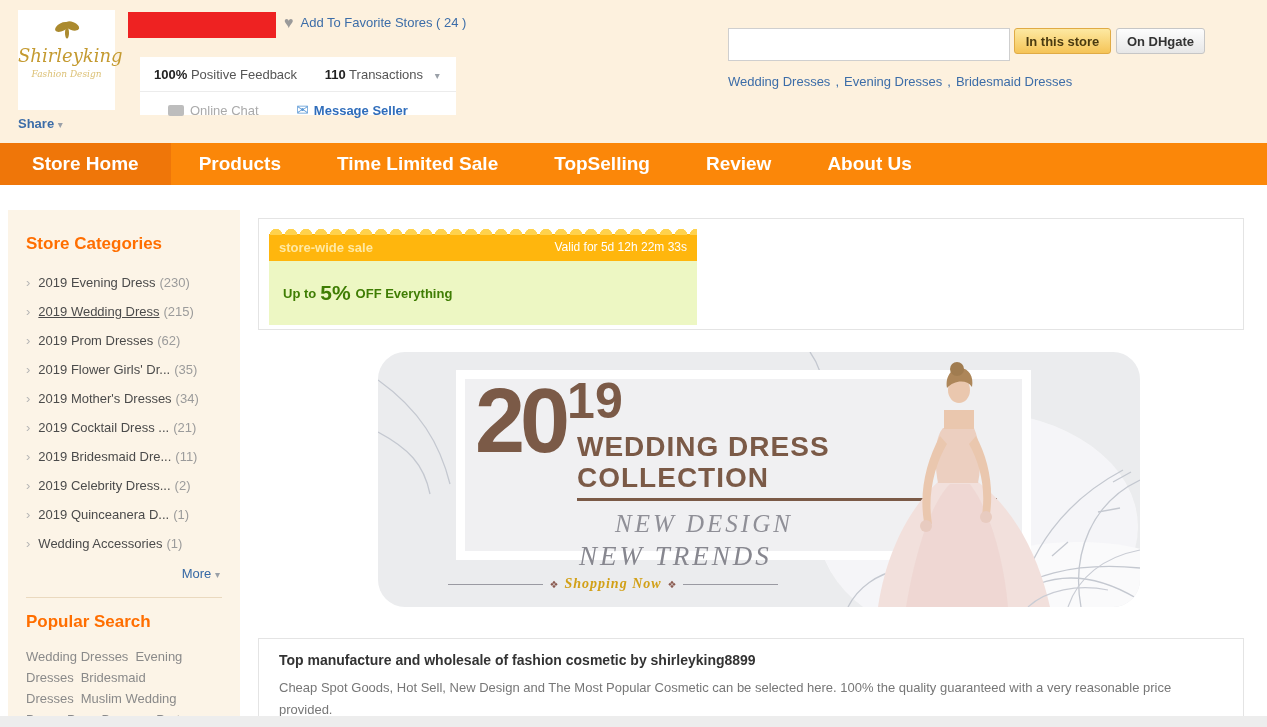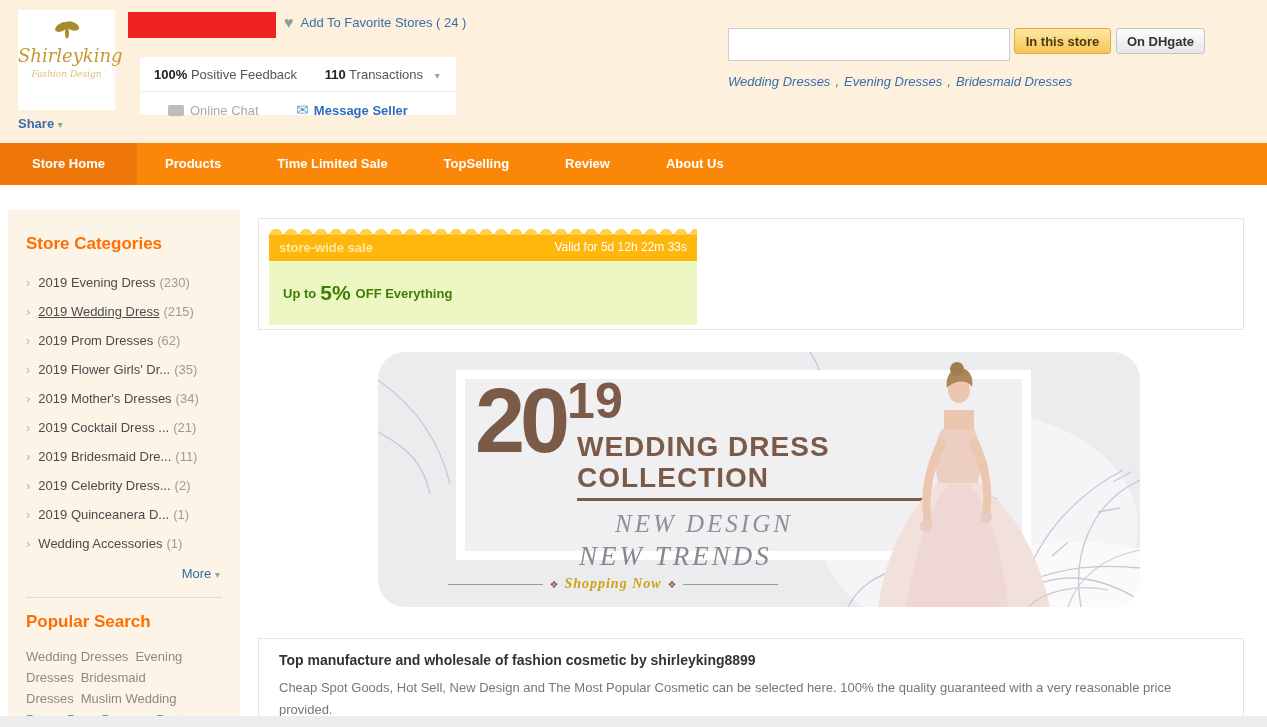--- a/index.html
+++ b/index.html
@@ -24,27 +24,27 @@
   .chat-row { padding:9px 28px; font-size:13px; }
   .chat-ico { display:inline-block; width:16px; height:11px; background:#bdbdbd; border-radius:2px; position:relative; margin-right:6px; vertical-align:-1px; }
   .chat-ico::after { content:""; position:absolute; left:3px; bottom:-4px; border:4px solid transparent; border-top-color:#bdbdbd; border-left-width:2px; border-right-width:2px; }
   .online-chat { color:#aaa; cursor:pointer; }
   .msg-seller { color:#2f6dbb; font-weight:bold; margin-left:34px; cursor:pointer; }
   .env-ico { color:#5e9ad6; font-size:15px; margin-right:5px; font-weight:normal; }
   .search-input { position:absolute; left:728px; top:28px; width:282px; height:33px; border:1px solid #cfcfcf; background:#fff; font-size:14px; padding:0 8px; }
   .btn { position:absolute; top:28px; height:26px; font-size:13px; font-weight:bold; border-radius:3px; cursor:pointer; }
   .btn-instore { left:1014px; width:97px; background:linear-gradient(#fde9a2,#f5c457); border:1px solid #e0ab45; color:#4a3a10; }
   .btn-dhgate { left:1116px; width:89px; background:linear-gradient(#fdfdfd,#e7e7e7); border:1px solid #c6c6c6; color:#333; }
-  .quick-links { position:absolute; left:728px; top:74px; font-size:13px; color:#3c6da8;font-style:italic; }
+  .quick-links { position:absolute; left:728px; top:74px; font-size:13px; color:#3c6da8; }
   .quick-links a { color:#3c6da8; text-decoration:none; cursor:pointer; }
   .quick-links .sep { margin:0 5px; }
 
   
   .nav { position:absolute; left:0; top:143px; width:1267px; height:42px; background:#fb8709; display:flex; }
-  .nav-item { line-height:42px; padding:0 28px; color:#fff; font-size:13px; font-weight:bold; cursor:pointer; white-space:nowrap; }
+  .nav-item { line-height:42px; padding:0 28px; color:#fff; font-size:19px; font-weight:bold; cursor:pointer; white-space:nowrap; }
   .nav-item.active { background:#ef7609; padding:0 32px; }
 
   
   .sidebar { position:absolute; left:8px; top:210px; width:232px; bottom:0; background:#fcf4e7; padding:24px 18px 0; }
   .side-title { color:#ff6e00; font-size:17px; font-weight:bold; margin-bottom:14px; }
   .cat-list { list-style:none; }
   .cat-list li { font-size:13px; color:#4b4b4b; line-height:29px; white-space:nowrap; cursor:pointer; }
   .cat-list .chev { color:#b5b5b5; margin-right:8px; font-size:13px; }
   .cat-list .cnt { color:#9b9b9b; margin-left:4px; }
   .cat-list .underlined { text-decoration:underline; }

